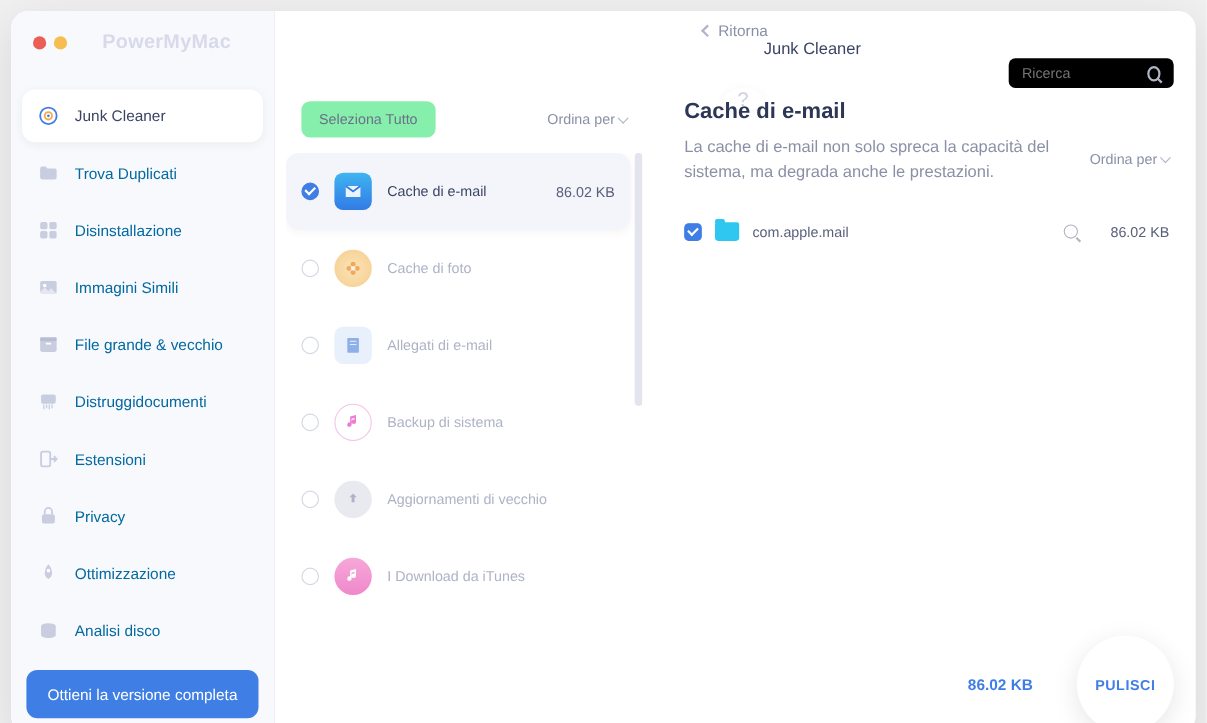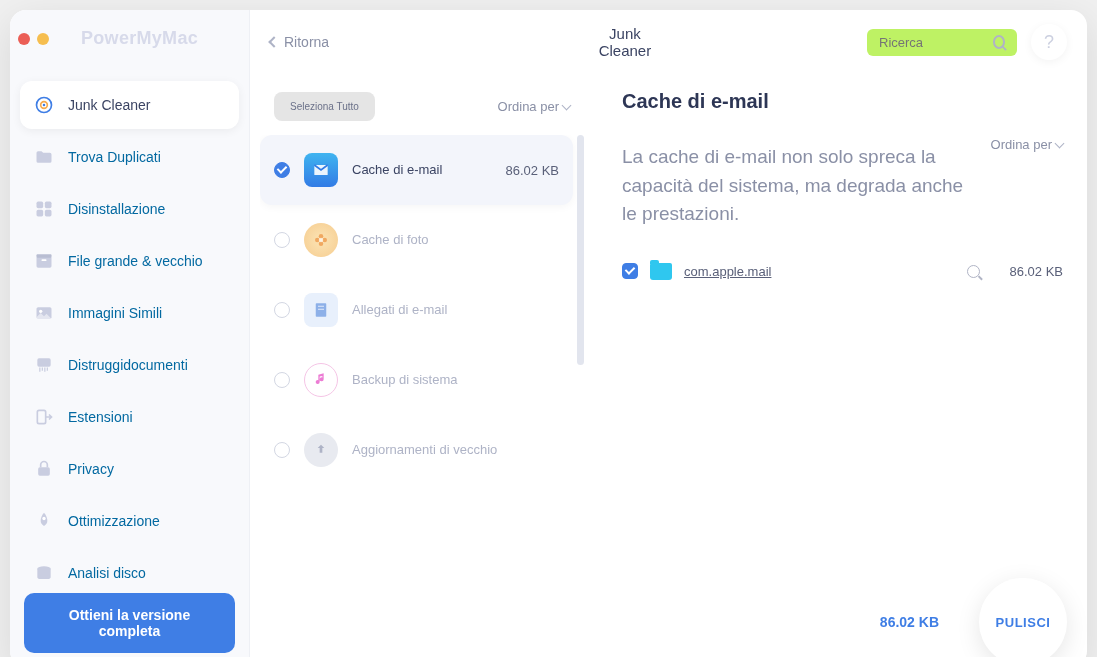--- a/index.html
+++ b/index.html
@@ -1,77 +1,77 @@
 <!DOCTYPE html>
 <html><head>
   <meta charset="utf-8">
   <style>
     * { margin: 0; padding: 0; box-sizing: border-box; font-family: -apple-system, BlinkMacSystemFont, "Segoe UI", sans-serif; }
     body { background: #f0f0f0; display: flex; justify-content: center; align-items: center; min-height: 100vh; padding: 10px; }
     .window { width: 1097px; height: 657px; background: #fff; border-radius: 16px; display: flex; overflow: hidden; box-shadow: 0 10px 40px rgba(0,0,0,0.1); position: relative; }
 
     
     .sidebar { width: 240px; background: #f8f9fc; display: flex; flex-direction: column; border-right: 1px solid #eef0f5; }
-    .titlebar { display: flex; align-items: center; padding: 18px 8px; gap: 7px; }
+    .titlebar { display: flex; align-items: center; padding: 18px 20px; gap: 7px; }
     .dot { width: 12px; height: 12px; border-radius: 50%; }
     .dot.red { background: #eb5e56; }
     .dot.yellow { background: #f6be4f; }
     .app-title { color: #d7daea; font-size: 18px; font-weight: 600; margin-left: 25px; letter-spacing: 0.3px; }
     .nav { padding: 14px 10px 10px; flex: 1; overflow-y: auto; }
     .nav-item { display: flex; align-items: center; gap: 14px; padding: 14px 14px; border-radius: 12px; color: #0369a1; font-size: 14px; cursor: pointer; margin-bottom: 4px; }
     .nav-item.active { background: #fff; box-shadow: 0 2px 10px rgba(0,0,0,0.06); color: #3b4463; }
     .nav-icon { width: 20px; height: 20px; display: flex; align-items: center; justify-content: center; flex-shrink: 0; }
     .nav-icon svg { width: 20px; height: 20px; }
     .cta { margin: 14px; }
-    .cta button { width: 100%; padding: 14px 18px; background: #3f7ee5; color: #fff; border: none; border-radius: 10px; font-size: 14px; font-weight: 700; cursor: pointer; }
+    .cta button { width: 100%; padding: 14px 18px; background: #3f7ee5; color: #fff; border: none; border-radius: 10px; font-size: 14px; font-weight: 400; cursor: pointer; }
 
     
     .main { flex: 1; display: flex; flex-direction: column; position: relative; }
-    .topbar { display: flex; align-items: center; padding: 10px 20px; height: 64px; }
+    .topbar { display: flex; align-items: center; padding: 10px 20px; height: 64px; flex-direction: column; }
     .back { display: flex; align-items: center; gap: 6px; color: #8a90a6; font-size: 14px; cursor: pointer; }
     .chevron-left { width: 8px; height: 8px; border-left: 2px solid #aeb3c6; border-bottom: 2px solid #aeb3c6; transform: rotate(45deg); }
     .section-title { flex: 1; text-align: center; color: #3b4463; font-size: 15px; }
-    .search { display: flex; align-items: center; gap: 8px; background: #bef264; border-radius: 6px; padding: 6px 12px; width: 150px; margin-left: auto; }
+    .search { display: flex; align-items: center; gap: 8px; background: #000000; border-radius: 6px; padding: 6px 12px; width: 150px; margin-left: auto; }
     .search input { border: none; background: transparent; outline: none; font-size: 13px; color: #666; width: 100%; }
     .search-icon { width: 14px; height: 14px; border: 2px solid #b0b4c5; border-radius: 50%; position: relative; }
     .search-icon::after { content: ''; position: absolute; width: 6px; height: 2px; background: #b0b4c5; transform: rotate(45deg); bottom: -2px; right: -4px; }
     .help { width: 36px; height: 36px; border-radius: 50%; background: #fff; box-shadow: 0 2px 10px rgba(0,0,0,0.05); display: flex; align-items: center; justify-content: center; color: #ccd0e0; font-size: 18px; margin-left: 14px; cursor: pointer; }
 
     .content { flex: 1; display: flex; overflow: hidden; padding-bottom: 80px; }
 
     
     .categories { width: 342px; display: flex; flex-direction: column; padding: 10px 8px 10px 10px; }
     .cat-header { display: flex; align-items: center; padding: 8px 14px 14px; }
-    .select-all { background: #e5e5e5; border: none; padding: 9px 16px; border-radius: 8px; color: #6b7189; font-size: 10px; cursor: pointer; }
+    .select-all { background: #86efac; border: none; padding: 9px 16px; border-radius: 8px; color: #6b7189; font-size: 13px; cursor: pointer; }
     .order-by { margin-left: auto; color: #8a90a6; font-size: 13px; display: flex; align-items: center; gap: 4px; cursor: pointer; }
     .chevron-down { width: 7px; height: 7px; border-right: 1.5px solid #aeb3c6; border-bottom: 1.5px solid #aeb3c6; transform: rotate(45deg); margin-top: -3px; }
     .cat-list { flex: 1; overflow-y: auto; padding-right: 4px; }
     .cat-item { display: flex; align-items: center; gap: 14px; padding: 18px 14px; border-radius: 12px; cursor: pointer; }
     .cat-item.selected { background: #f3f5fb; box-shadow: 0 2px 8px rgba(0,0,0,0.04); }
     .checkbox { width: 16px; height: 16px; border-radius: 50%; border: 1.5px solid #d3d7e3; flex-shrink: 0; position: relative; }
     .checkbox.checked { background: #3f7ee5; border-color: #3f7ee5; }
     .checkbox.checked::after { content: ''; position: absolute; width: 4px; height: 7px; border-right: 2px solid #fff; border-bottom: 2px solid #fff; transform: rotate(45deg); left: 4px; top: 1px; }
     .cat-icon { width: 34px; height: 34px; border-radius: 8px; display: flex; align-items: center; justify-content: center; flex-shrink: 0; }
     .cat-label { color: #aeb3c6; font-size: 13px; flex: 1; line-height: 1.3; padding-right: 6px; }
     .cat-item.selected .cat-label { color: #3b4463; font-weight: 500; }
     .cat-size { color: #5a6079; font-size: 13px; font-weight: 500; }
     .scrollbar-mock { width: 7px; background: transparent; position: relative; }
     .scrollbar-thumb { position: absolute; width: 7px; height: 230px; background: #e2e5ee; border-radius: 4px; top: 0; }
 
     
     .details { flex: 1; padding: 16px 24px 10px 30px; display: flex; flex-direction: column; }
     .details h2 { color: #2d3655; font-size: 20px; font-weight: 700; margin-bottom: 10px; }
     .details-desc { display: flex; align-items: flex-start; gap: 20px; }
-    .details-desc p { color: #8a90a6; font-size: 19px; line-height: 1.5; flex: 1; margin-top: 20px; }
+    .details-desc p { color: #8a90a6; font-size: 15px; line-height: 1.5; flex: 1; }
     .order-by2 { color: #8a90a6; font-size: 13px; display: flex; align-items: center; gap: 4px; cursor: pointer; white-space: nowrap; margin-top: 14px; }
     .file-list { margin-top: 26px; }
     .file-item { display: flex; align-items: center; gap: 12px; padding: 8px 0; }
     .folder-icon { width: 22px; height: 17px; background: #2fc7ef; border-radius: 2px 2px 3px 3px; position: relative; flex-shrink: 0; }
     .folder-icon::before { content: ''; position: absolute; width: 9px; height: 4px; background: #2fc7ef; border-radius: 2px 2px 0 0; top: -3px; left: 0; }
-    .file-name { color: #5a6079; font-size: 13px; flex: 1; text-decoration: underline; }
+    .file-name { color: #5a6079; font-size: 13px; flex: 1; }
     .magnify { width: 13px; height: 13px; border: 1.5px solid #b0b4c5; border-radius: 50%; position: relative; cursor: pointer; margin-right: 18px; }
     .magnify::after { content: ''; position: absolute; width: 5px; height: 1.5px; background: #b0b4c5; transform: rotate(45deg); bottom: -2px; right: -4px; }
     .file-size { color: #5a6079; font-size: 13px; font-weight: 500; }
 
     
     .footer { position: absolute; bottom: 0; right: 0; left: 240px; height: 90px; display: flex; align-items: center; justify-content: flex-end; padding: 0 20px; gap: 40px; }
     .total-size { color: #3f7ee5; font-size: 14px; font-weight: 600; }
     .clean-btn { width: 88px; height: 88px; border-radius: 50%; background: #fff; box-shadow: 0 6px 24px rgba(0,0,0,0.10), inset 0 1px 2px rgba(255,255,255,0.9); border: none; color: #3f7ee5; font-size: 13px; font-weight: 700; cursor: pointer; letter-spacing: 0.5px; }
     
     .cat-list-wrap { display: flex; flex: 1; overflow: hidden; }
@@ -113,36 +113,36 @@
               <rect x="13" y="3" width="8" height="8" rx="2"></rect>
               <rect x="3" y="13" width="8" height="8" rx="2"></rect>
               <rect x="13" y="13" width="8" height="8" rx="2"></rect>
             </svg>
         </span>
         <span>Disinstallazione</span>
       </div>
       <div class="nav-item">
         <span class="nav-icon">
           <svg viewBox="0 0 24 24" fill="#c9cde0">
+              <rect x="3" y="5" width="18" height="14" rx="2"></rect>
+              <circle cx="8" cy="10" r="2" fill="#fff"></circle>
+              <path d="M3 17l5-5 4 4 3-3 6 6H3z" fill="#fff" opacity="0.5"></path>
+            </svg>
+        </span>
+        <span>Immagini Simili</span>
+      </div>
+      <div class="nav-item">
+        <span class="nav-icon">
+          <svg viewBox="0 0 24 24" fill="#c9cde0">
               <rect x="3" y="6" width="18" height="14" rx="2"></rect>
               <rect x="3" y="4" width="18" height="4" rx="1" fill="#b8bdd2"></rect>
               <rect x="9" y="10" width="6" height="2" rx="1" fill="#fff"></rect>
             </svg>
         </span>
         <span>File grande &amp; vecchio</span>
-      </div>
-      <div class="nav-item">
-        <span class="nav-icon">
-          <svg viewBox="0 0 24 24" fill="#c9cde0">
-              <rect x="3" y="5" width="18" height="14" rx="2"></rect>
-              <circle cx="8" cy="10" r="2" fill="#fff"></circle>
-              <path d="M3 17l5-5 4 4 3-3 6 6H3z" fill="#fff" opacity="0.5"></path>
-            </svg>
-        </span>
-        <span>Immagini Simili</span>
       </div>
       <div class="nav-item">
         <span class="nav-icon">
           <svg viewBox="0 0 24 24" fill="#c9cde0">
               <rect x="4" y="4" width="16" height="10" rx="2"></rect>
               <line x1="7" y1="15" x2="7" y2="20" stroke="#c9cde0" stroke-width="1.5"></line>
               <line x1="10" y1="15" x2="10" y2="19" stroke="#c9cde0" stroke-width="1.5"></line>
               <line x1="13" y1="15" x2="13" y2="20" stroke="#c9cde0" stroke-width="1.5"></line>
               <line x1="16" y1="15" x2="16" y2="19" stroke="#c9cde0" stroke-width="1.5"></line>
             </svg>
@@ -267,20 +267,29 @@
             </div>
             <div class="cat-item">
               <span class="checkbox"></span>
               <span class="cat-icon" style="background:#e8eaf0; border-radius:50%;">
                 <svg viewBox="0 0 24 24" width="16" height="16" fill="#aeb3c6">
                     <path d="M12 4l5 5h-3v7h-4v-7H7l5-5z"></path>
                   </svg>
               </span>
               <span class="cat-label">Aggiornamenti di vecchio</span>
             </div>
+            <div class="cat-item">
+              <span class="checkbox"></span>
+              <span class="cat-icon" style="background:linear-gradient(180deg,#f6a8d8,#ef88cb); border-radius:50%;">
+                <svg viewBox="0 0 24 24" width="16" height="16" fill="#fff">
+                    <path d="M10 6v9a3 3 0 11-2-2.8V4l8-2v9a3 3 0 11-2-2.8V6l-4 .8z"></path>
+                  </svg>
+              </span>
+              <span class="cat-label">I Download da iTunes</span>
+            </div>
           </div>
           <div class="scrollbar-mock">
             <div class="scrollbar-thumb"></div>
           </div>
         </div>
       </div>
 
       <div class="details">
         <h2>Cache di e-mail</h2>
         <div class="details-desc">

